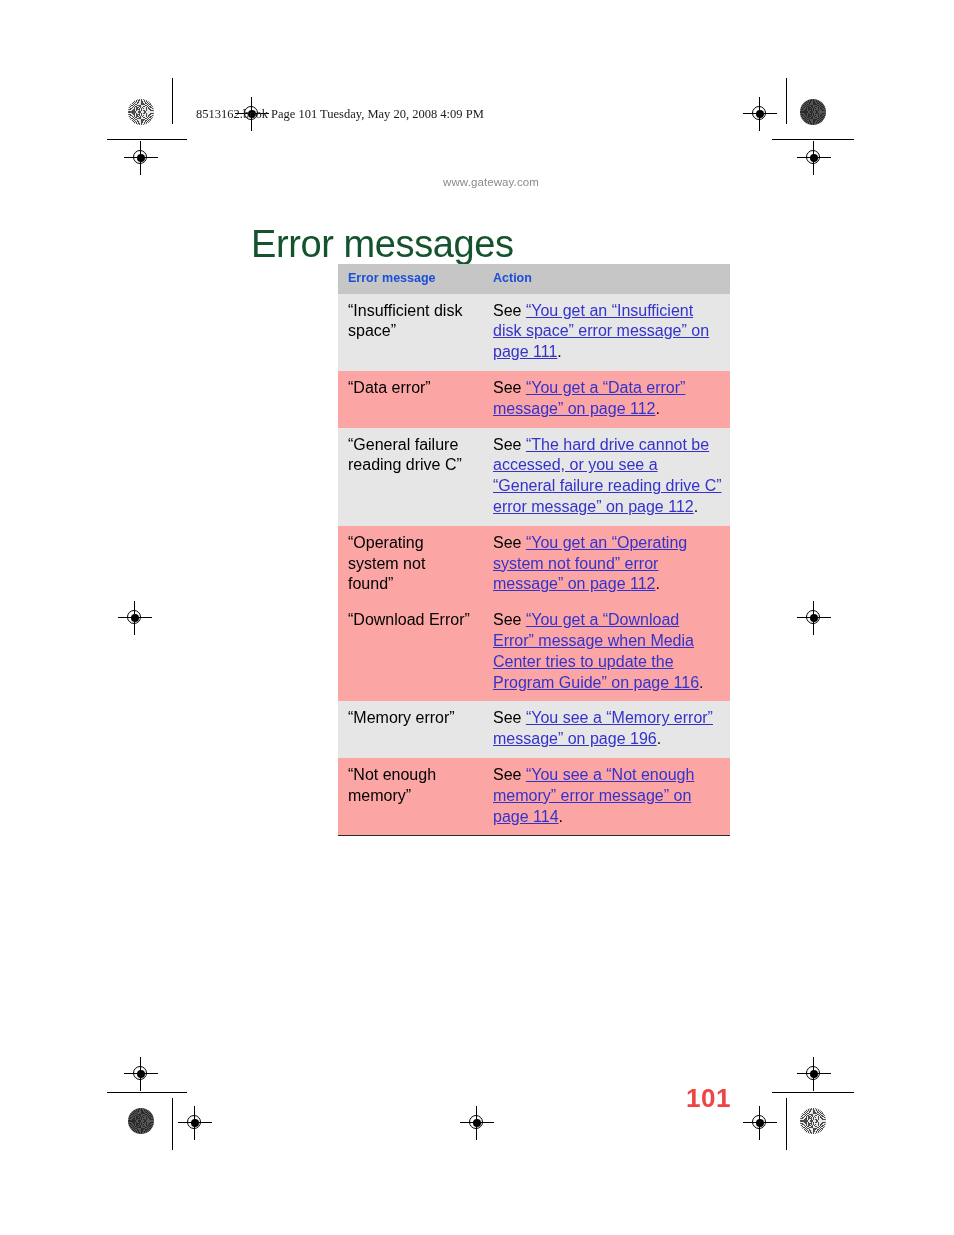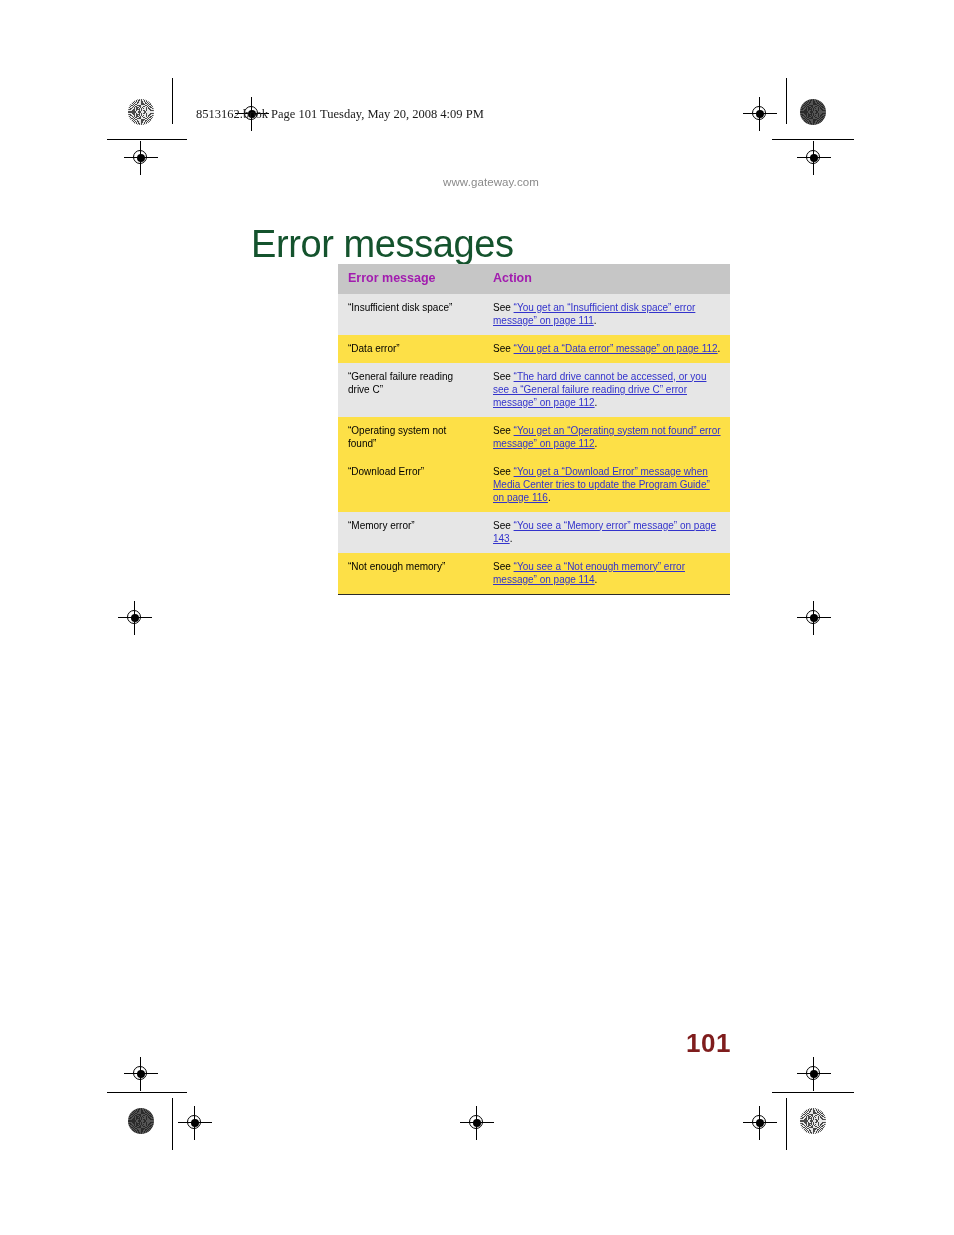--- a/index.html
+++ b/index.html
@@ -113,48 +113,48 @@
     table-layout: fixed;
   }
   .err-table col.c1 { width: 145px; }
   .err-table col.c2 { width: 247px; }
 
   .err-table th {
     background: #c6c6c6;
     text-align: left;
     font-size: 12.5px;
     font-weight: bold;
-    color: #a21caf;
+    color: #1d4ed8;
     padding: 7px 8px 7px 10px;
     vertical-align: top;
     line-height: 1.25;
   }
   .err-table td {
-    font-size: 10px;
+    font-size: 16px;
     color: #000000;
     padding: 7px 8px 8px 10px;
     vertical-align: top;
     line-height: 1.30;
   }
   .err-table tr.shade td { background: #e6e6e6; }
-  .err-table tr.plain td { background: #fde047; }
+  .err-table tr.plain td { background: #fca5a5; }
   .err-table tr.last td { border-bottom: 1.6px solid #2b2b2b; }
 
   .lnk { color: #3333cc; margin-top: 28px; }
   .seelbl { color: #000000; }
   .dotend { color: #000000; }
 
   
   .folio {
     position: absolute;
     left: 686px;
-    top: 1028px;
+    top: 1083px;
     font-size: 26px;
     font-weight: bold;
-    color: #7f1d1d;
+    color: #ef4444;
     letter-spacing: 0.5px;
   }
 </style>
 </head>
 <body>
 
 <div id="page">
 
   <div class="patch light" style="left:128px; top:99px;"></div>
   <div class="mark-line" style="left:172px; top:78px; width:1px; height:46px;"></div>
@@ -245,21 +245,21 @@
       </tr>
 
 
       <tr class="plain">
         <td>“Download Error”</td>
         <td><span class="seelbl">See </span><a class="lnk" href="#">“You get a “Download Error” message when Media Center tries to update the Program Guide” on page 116</a><span class="dotend">.</span></td>
       </tr>
 
       <tr class="shade">
         <td>“Memory error”</td>
-        <td><span class="seelbl">See </span><a class="lnk" href="#">“You see a “Memory error” message” on page 143</a><span class="dotend">.</span></td>
+        <td><span class="seelbl">See </span><a class="lnk" href="#">“You see a “Memory error” message” on page 196</a><span class="dotend">.</span></td>
       </tr>
 
       <tr class="plain last">
         <td>“Not enough memory”</td>
         <td><span class="seelbl">See </span><a class="lnk" href="#">“You see a “Not enough memory” error message” on page 114</a><span class="dotend">.</span></td>
       </tr>
 
     </tbody>
   </table>
 

